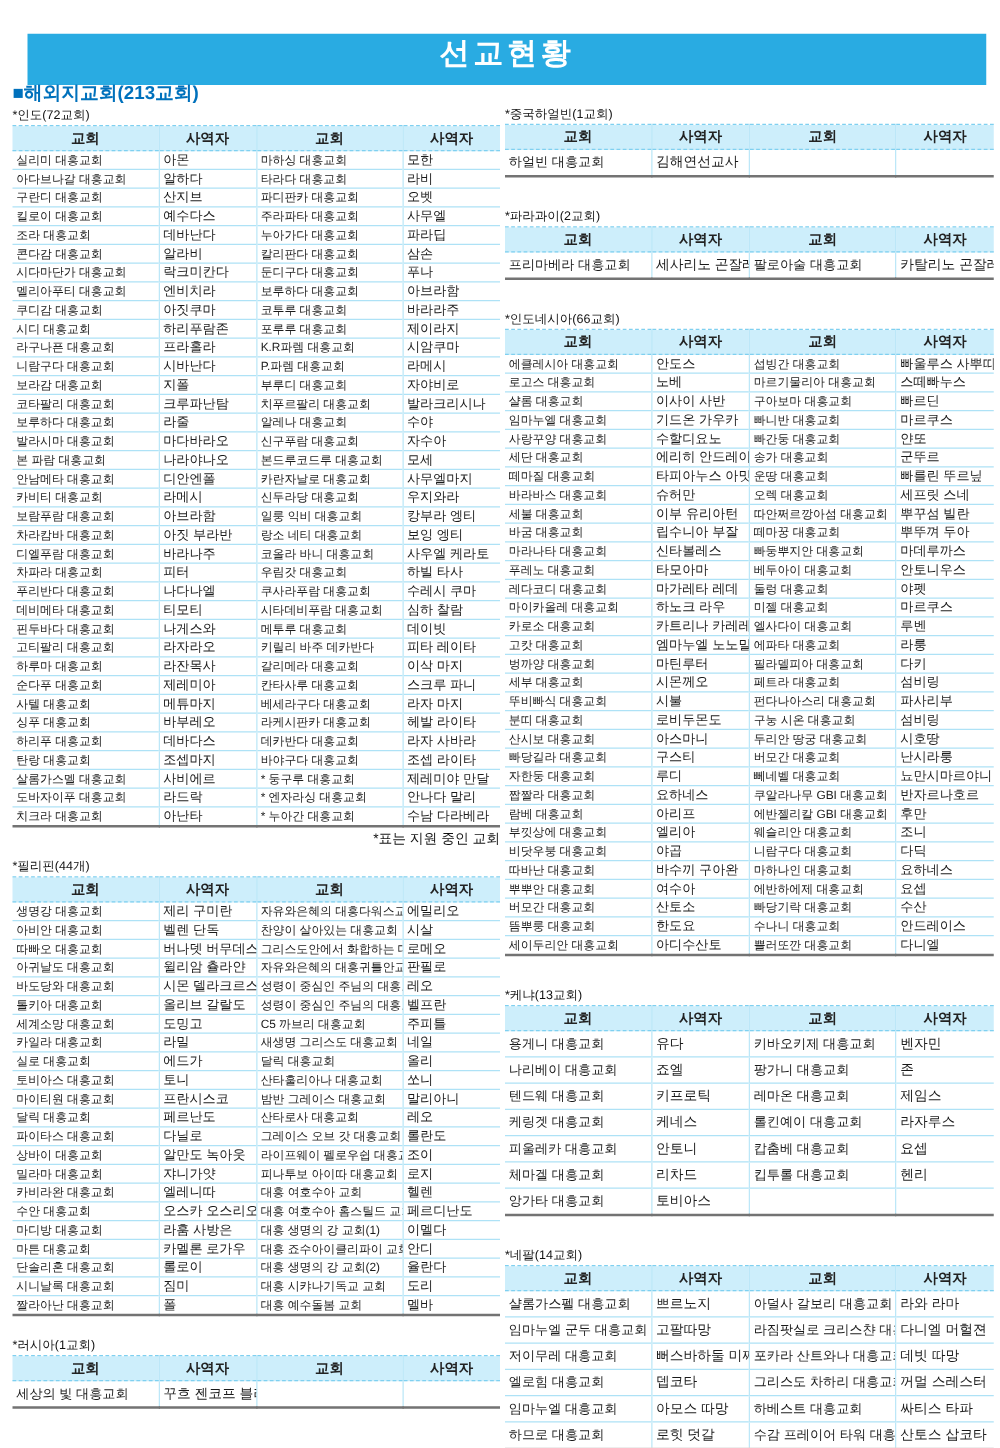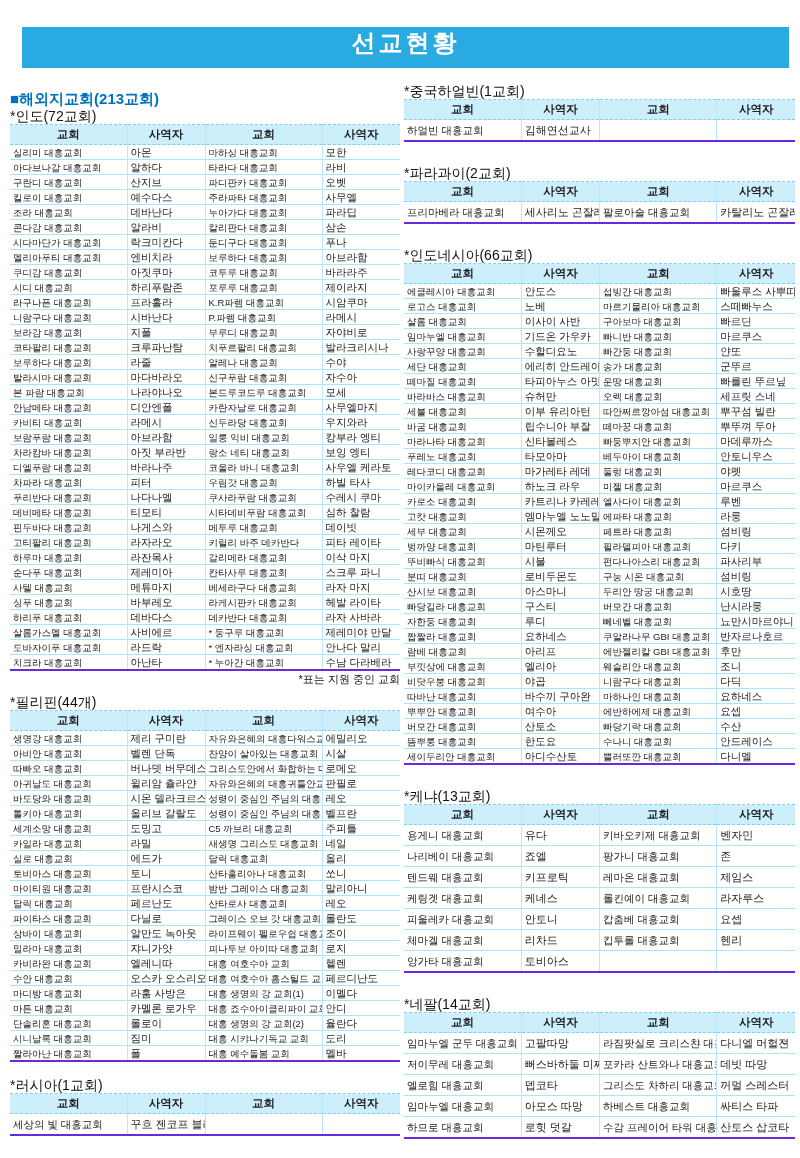--- a/index.html
+++ b/index.html
@@ -6,29 +6,29 @@
   html,body { background:#ffffff; }
   body { font-family:"Liberation Sans","DejaVu Sans",sans-serif; }
   .page { position:relative; width:800px; height:1158px; background:#ffffff; overflow:hidden; }
 
   .header-bar {
     position:absolute; left:22px; top:27px; width:767px; height:41px;
     background:#29abe2; color:#ffffff; text-align:center;
     font-size:24px; font-weight:bold; line-height:31px; letter-spacing:3px;
   }
 
-  .col-left  { position:absolute; left:10px;  top:66px; width:390px;margin-top:24px; }
+  .col-left  { position:absolute; left:10px;  top:66px; width:390px; }
   .col-right { position:absolute; left:404px; top:82px; width:391px; }
 
   .main-heading { color:#0071bc; font-size:15px; font-weight:bold; line-height:17px; }
-  .country-title { color:#111111; font-size:14px; line-height:15px; margin-top:2px; }
+  .country-title { color:#111111; font-size:10px; line-height:15px; margin-top:2px; }
 
   .tbl-wrap { width:100%; }
   table { width:100%; border-collapse:collapse; table-layout:fixed;
-          border-top:1px dashed #7fd0f0; border-bottom:2px solid #6d28d9; }
+          border-top:1px dashed #7fd0f0; border-bottom:2px solid #737373; }
   th { background:#cdeefb; color:#222222; font-weight:bold; font-size:11.5px;
        padding:2px 0; border-bottom:1px dashed #7fd0f0; border-left:1px solid #bce7f8; }
   th:first-child { border-left:none; }
   td { font-size:9.5px; line-height:11px; padding:2px 2px 1px 3px; color:#1a1a1a;
        border-top:1px solid #aee2f6; border-left:1px solid #bce7f8;
        white-space:nowrap; overflow:hidden; }
   td:first-child { border-left:none; }
   tbody tr:first-child td { border-top:none; }
   .c0,.c2 { width:30%; }
   .c1,.c3 { width:20%; }
@@ -253,20 +253,26 @@
                 <td class="c2">라케시판카 대흥교회</td>
                 <td class="c3">헤발 라이타</td>
               </tr>
               <tr>
                 <td class="c0">하리푸 대흥교회</td>
                 <td class="c1">데바다스</td>
                 <td class="c2">데카반다 대흥교회</td>
                 <td class="c3">라자 사바라</td>
               </tr>
               <tr>
+                <td class="c0">탄랑 대흥교회</td>
+                <td class="c1">조셉마지</td>
+                <td class="c2">바야구다 대흥교회</td>
+                <td class="c3">조셉 라이타</td>
+              </tr>
+              <tr>
                 <td class="c0">살롬가스멜 대흥교회</td>
                 <td class="c1">사비에르</td>
                 <td class="c2">* 둥구루 대흥교회</td>
                 <td class="c3">제레미야 만달</td>
               </tr>
               <tr>
                 <td class="c0">도바자이푸 대흥교회</td>
                 <td class="c1">라드락</td>
                 <td class="c2">* 엔자라싱 대흥교회</td>
                 <td class="c3">안나다 말리</td>
@@ -610,30 +616,30 @@
                 <td class="c2">엘사다이 대흥교회</td>
                 <td class="c3">루벤</td>
               </tr>
               <tr>
                 <td class="c0">고캇 대흥교회</td>
                 <td class="c1">엠마누엘 노노말로</td>
                 <td class="c2">에파타 대흥교회</td>
                 <td class="c3">라룽</td>
               </tr>
               <tr>
+                <td class="c0">벙까양 대흥교회</td>
+                <td class="c1">마틴루터</td>
+                <td class="c2">필라델피아 대흥교회</td>
+                <td class="c3">다키</td>
+              </tr>
+              <tr>
                 <td class="c0">세부 대흥교회</td>
                 <td class="c1">시몬께오</td>
                 <td class="c2">페트라 대흥교회</td>
                 <td class="c3">섬비링</td>
-              </tr>
-              <tr>
-                <td class="c0">벙까양 대흥교회</td>
-                <td class="c1">마틴루터</td>
-                <td class="c2">필라델피아 대흥교회</td>
-                <td class="c3">다키</td>
               </tr>
               <tr>
                 <td class="c0">뚜비빠식 대흥교회</td>
                 <td class="c1">시불</td>
                 <td class="c2">펀다나아스리 대흥교회</td>
                 <td class="c3">파사리부</td>
               </tr>
               <tr>
                 <td class="c0">분띠 대흥교회</td>
                 <td class="c1">로비두몬도</td>
@@ -784,20 +790,26 @@
             <thead>
               <tr>
                 <th class="c0">교회</th>
                 <th class="c1">사역자</th>
                 <th class="c2">교회</th>
                 <th class="c3">사역자</th>
               </tr>
             </thead>
             <tbody>
               <tr>
+                <td class="c0">샬롬가스펠 대흥교회</td>
+                <td class="c1">쁘르노지</td>
+                <td class="c2">아덜사 갈보리 대흥교회</td>
+                <td class="c3">라와 라마</td>
+              </tr>
+              <tr>
                 <td class="c0">임마누엘 군두 대흥교회</td>
                 <td class="c1">고팔따망</td>
                 <td class="c2">라짐팟실로 크리스챤 대흥교회</td>
                 <td class="c3">다니엘 머헐젼</td>
               </tr>
               <tr>
                 <td class="c0">저이무레 대흥교회</td>
                 <td class="c1">뻐스바하둘 미쩌</td>
                 <td class="c2">포카라 산트와나 대흥교회</td>
                 <td class="c3">데빗 따망</td>

